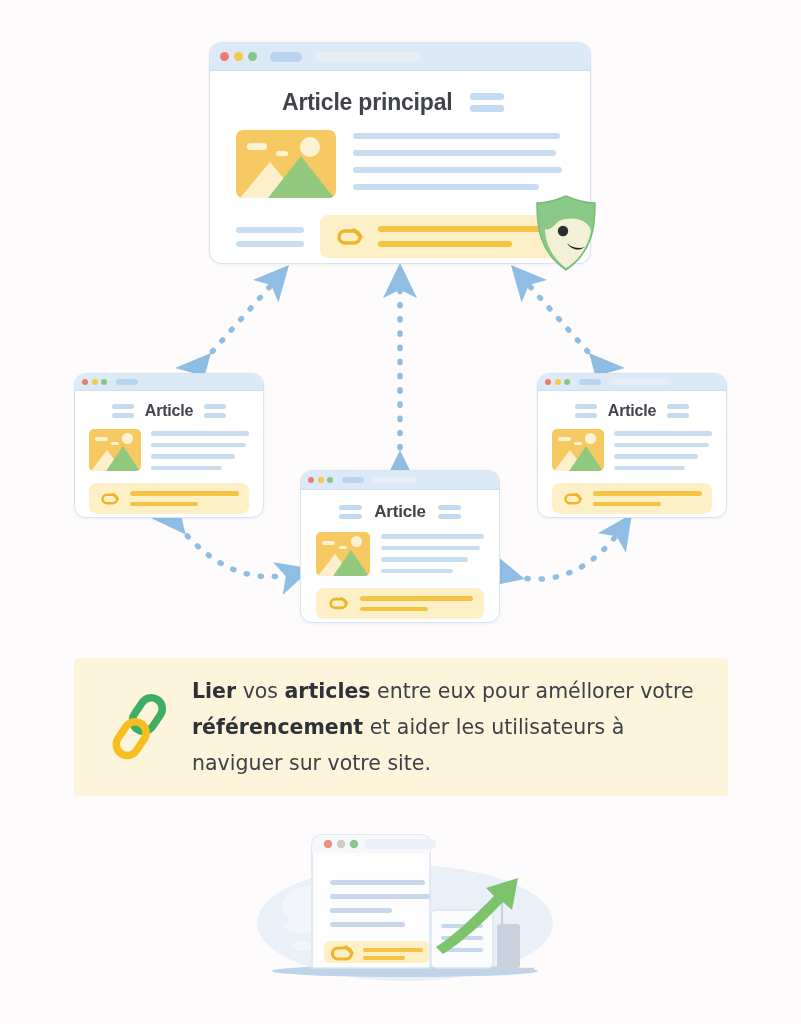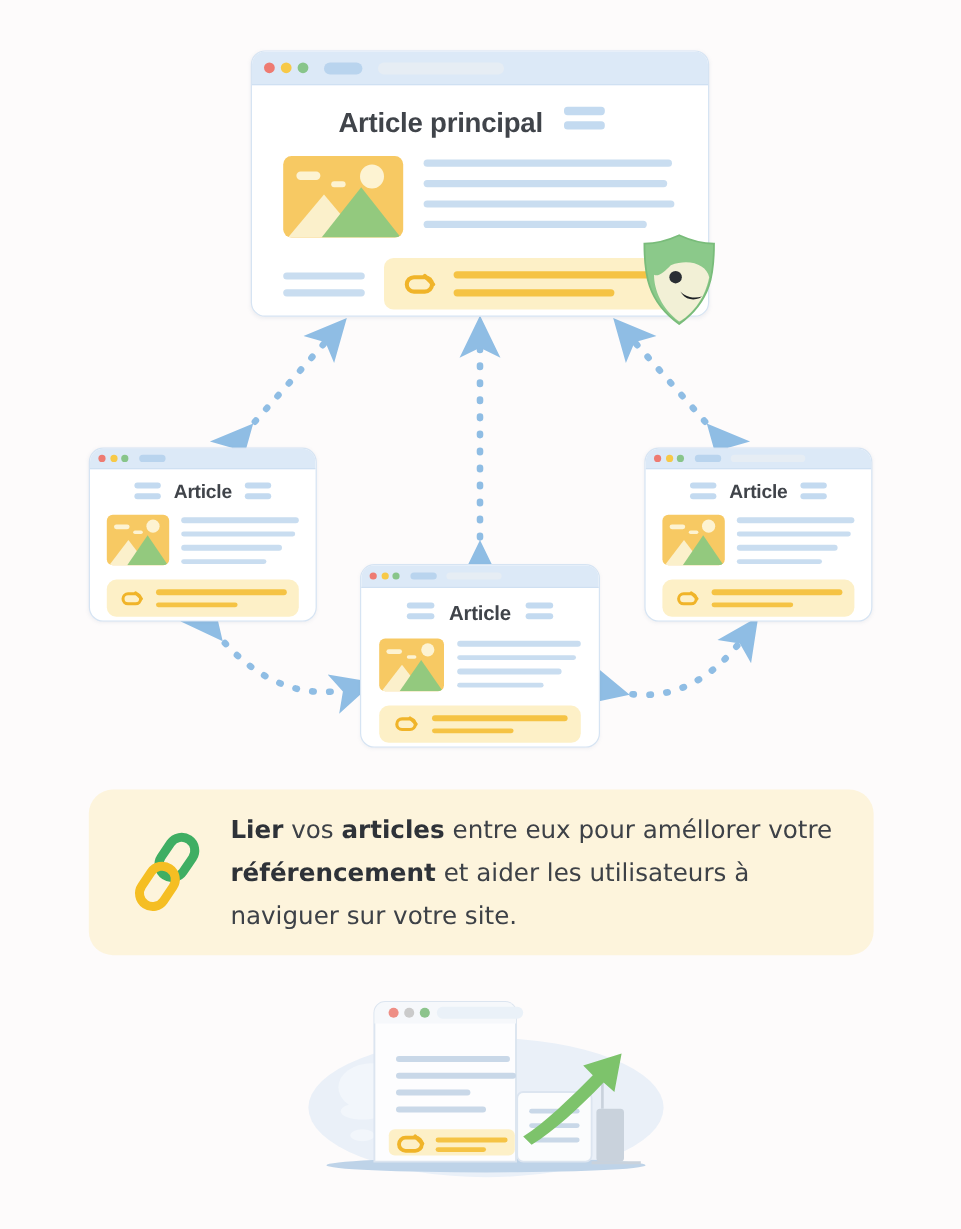--- a/index.html
+++ b/index.html
@@ -52,21 +52,21 @@
     margin-left: 8px;
   }
   .url-pill.long { background: #E6EDF4; }
   .card-bar.small .url-pill { height: 6px; border-radius: 3px; margin-left: 5px; }
 
   .card-body { padding: 14px 18px; position: relative; }
 
   
   .headline-row {
     display: flex;
-    align-items: flex-start;
+    align-items: center;
     justify-content: center;
     gap: 14px;
   }
   .headline {
     font-weight: bold;
     color: #40444A;
     letter-spacing: -0.2px;
   }
   .stack-bars { display: flex; flex-direction: column; gap: 5px; }
   .stack-bars i {
@@ -147,21 +147,21 @@
 
   
   .arrows { position: absolute; inset: 0; pointer-events: none; }
 
   
   .callout {
     position: absolute;
     left: 74px; top: 658px;
     width: 654px; height: 138px;
     background: #FDF4DC;
-    border-radius: 20px;
+    border-radius: 4px;
     display: flex;
     align-items: center;
     gap: 22px;
     padding: 0 34px;
   }
   .callout-text {
     font-size: 20.5px;
     line-height: 36px;
     color: #3D4147;
     font-family: "DejaVu Sans", sans-serif;

